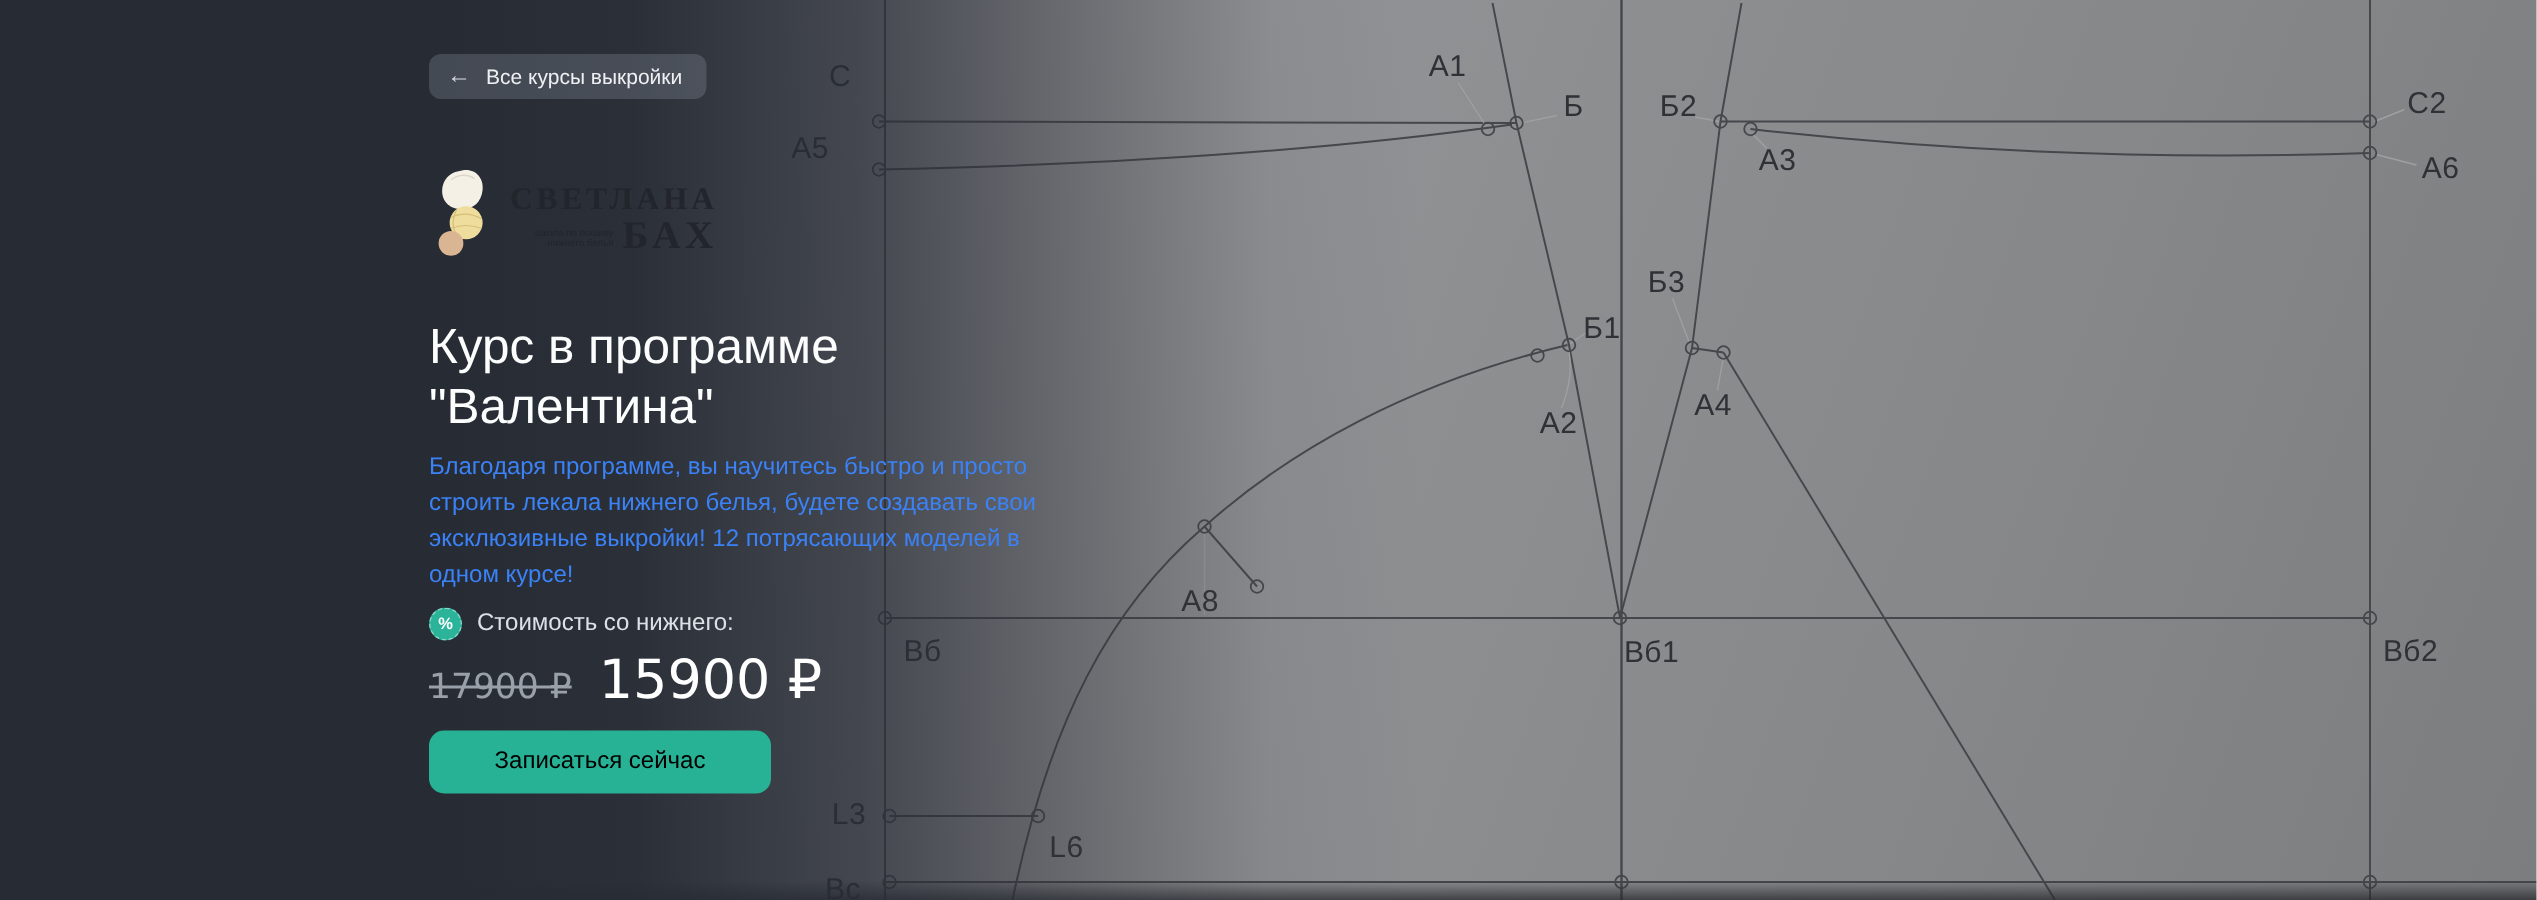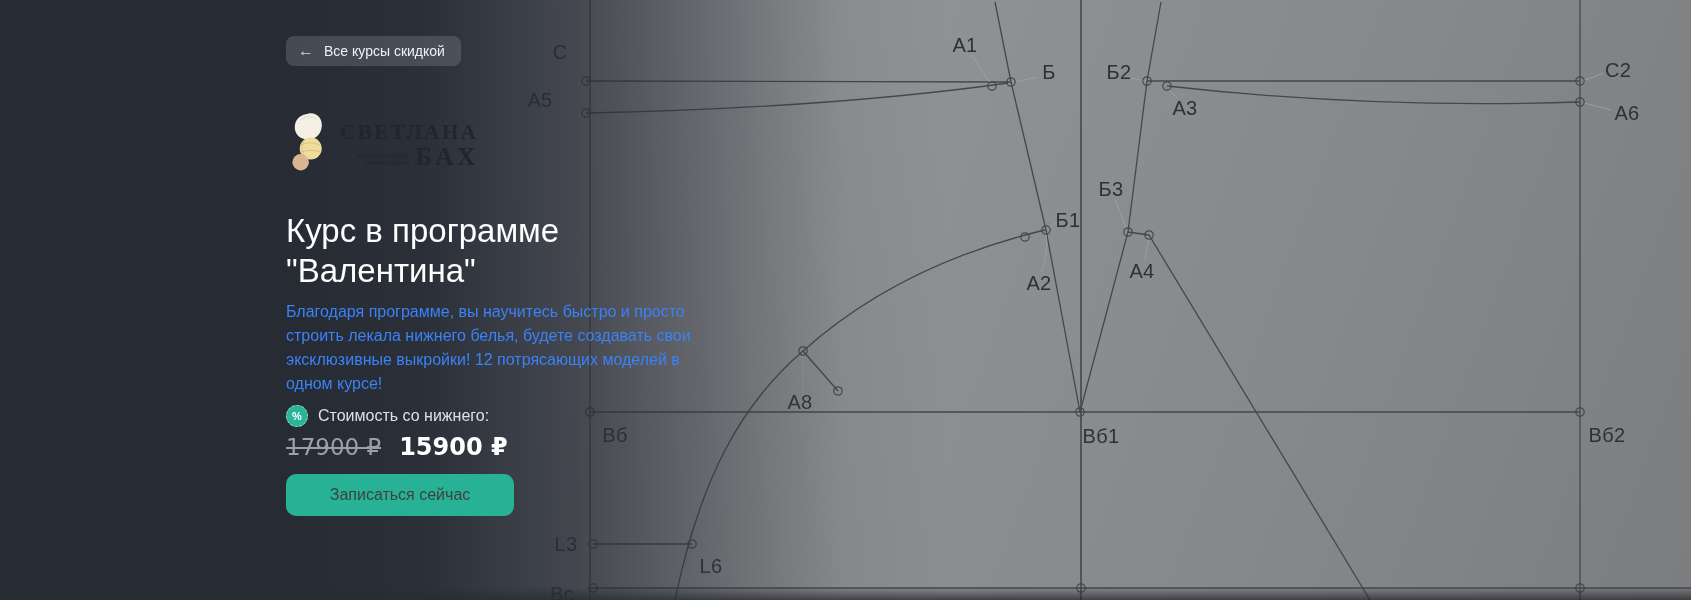--- a/index.html
+++ b/index.html
@@ -38,24 +38,24 @@
   .heading{margin-top:33px;font-size:33px;line-height:40px;font-weight:500;color:#fcfdfd;}
   .desc{margin-top:9px;width:426px;font-size:16px;line-height:24px;color:#3b82f6;}
   .discount-row{margin-top:9px;display:flex;align-items:center;gap:10px;font-size:16px;color:#dde1e6;}
   .badge{
     width:22px;height:22px;border-radius:50%;background:#2bb49a;color:#fff;box-sizing:border-box;
     border:1.5px dashed rgba(255,255,255,.45);
     display:flex;align-items:center;justify-content:center;font-size:11px;font-weight:700;
   }
   .prices{margin-top:6px;display:flex;align-items:baseline;gap:18px;font-family:"DejaVu Sans","Liberation Sans",sans-serif;text-align:right;}
   .old{font-size:23px;color:#99a0a9;text-decoration:line-through;}
-  .new{font-size:24px;font-weight:700;color:#ffffff;}
+  .new{font-size:36px;font-weight:400;color:#ffffff;}
   .cta{
     margin-top:13px;width:228px;height:42px;border:none;border-radius:10px;background:#28b295;
-    color:#404040;font-size:16px;font-family:inherit;display:flex;align-items:center;justify-content:center;cursor:pointer;text-align:center;
+    color:#000000;font-size:16px;font-family:inherit;display:flex;align-items:center;justify-content:center;cursor:pointer;text-align:center;
   }
 </style>
 </head>
 <body>
 
 <div class="pattern-layer">
   <svg width="1691" height="600" viewBox="0 0 1691 600">
     <g stroke="#45474a" stroke-width="1.3" fill="none">
 
       <line x1="590" y1="0" x2="590" y2="600"></line>
@@ -143,21 +143,21 @@
     </div>
 </div>
 
 <div class="bottom-shade"></div>
 <div class="overlay"></div>
 
 <div class="hero">
 
   <div class="chip">
     <span class="arr">←</span>
-    <span>Все курсы скидкой</span>
+    <span>Все курсы выкройки</span>
   </div>
 
   <div class="logo">
     <svg width="44" height="70" viewBox="0 0 48 70">
       <path d="M24,3 C33,1 40,8 39,17 C38,27 31,32 22,31 C13,30 8,23 10,14 C12,7 17,4 24,3 Z" fill="#f4f0e6"></path>
       <path d="M16,10 C20,6 28,5 33,9" stroke="#ddd6c6" stroke-width="1" fill="none"></path>
       <circle cx="27" cy="41" r="12" fill="#efdd9e"></circle>
       <path d="M16,37 Q27,32 38,38 M16,45 Q27,41 38,45 M20,31.5 Q15,41 20,50" stroke="#d6be77" stroke-width="0.9" fill="none"></path>
       <circle cx="16" cy="56" r="9" fill="#d9b593"></circle>
     </svg>

